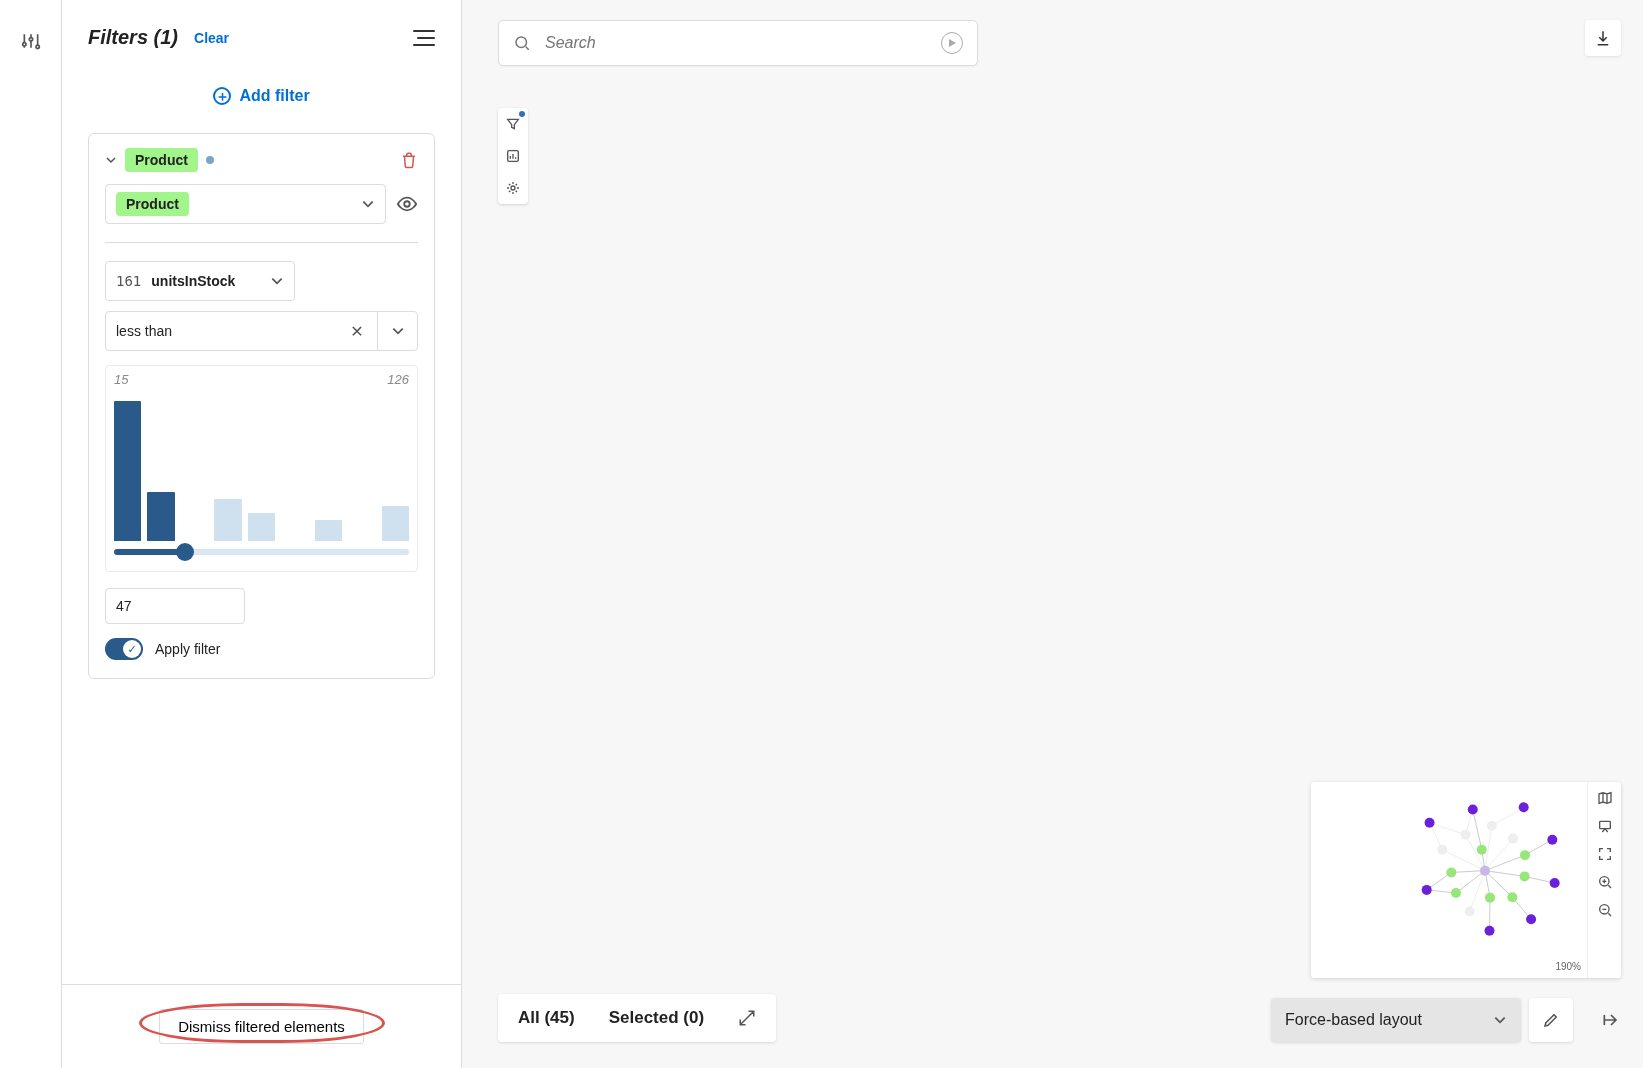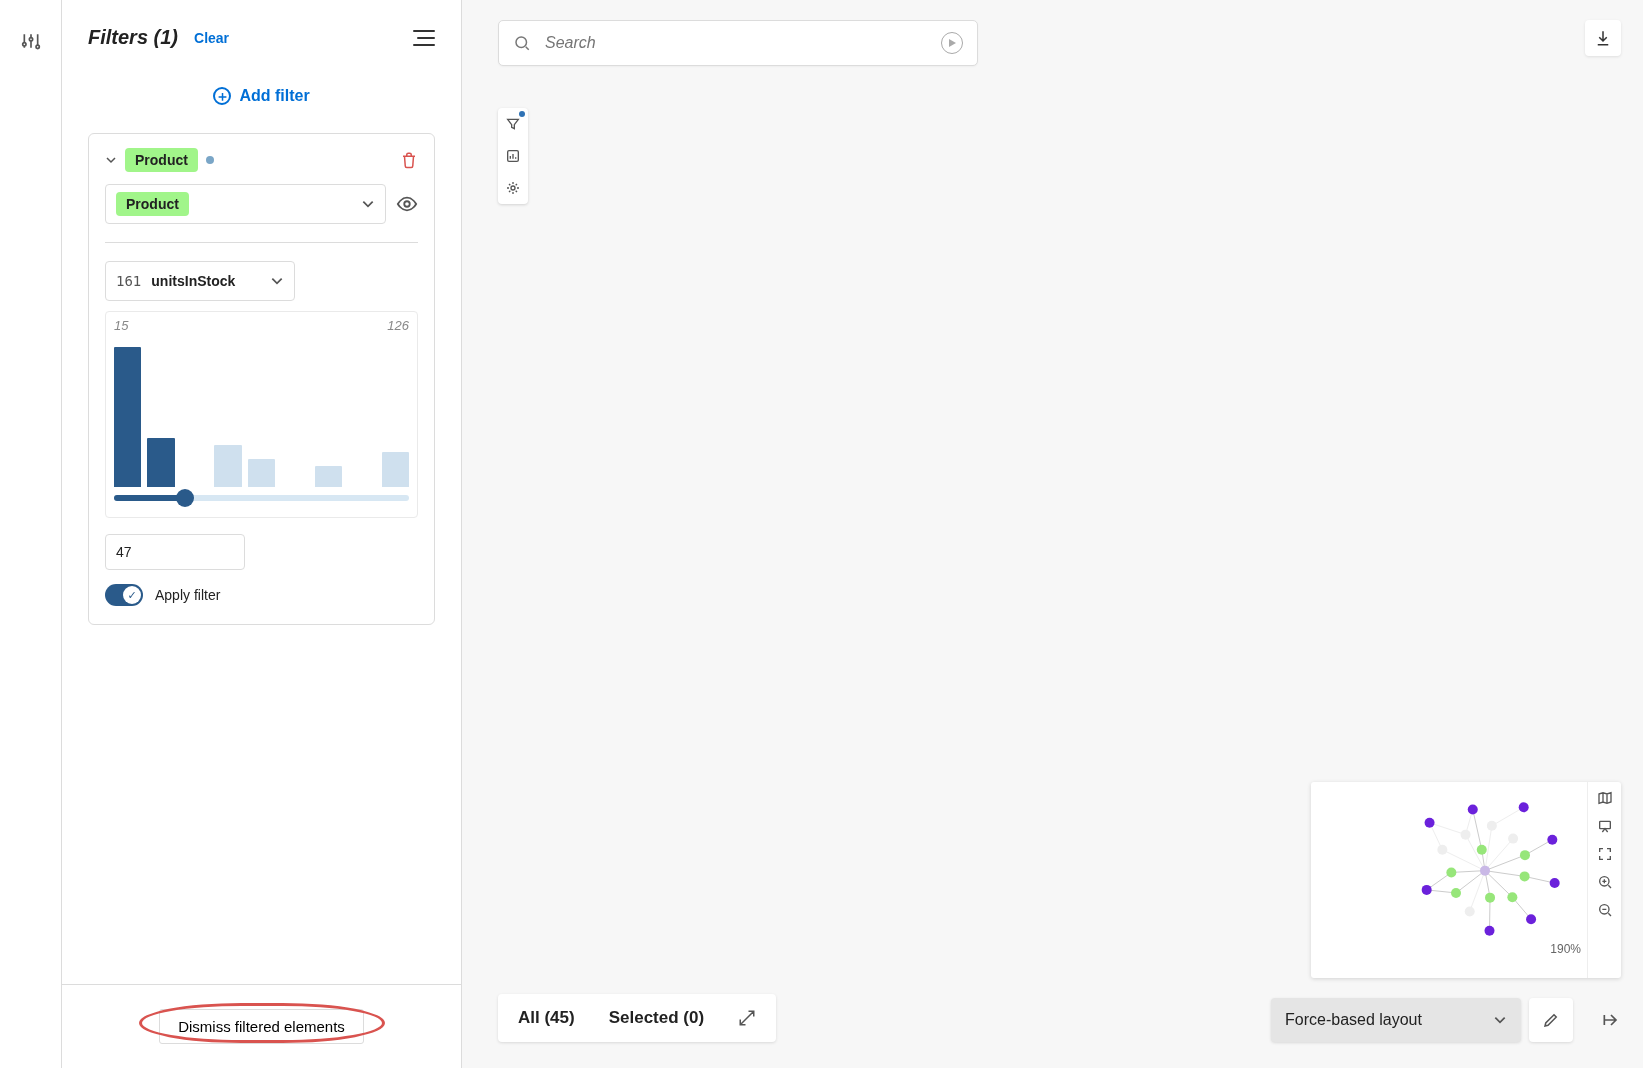--- a/index.html
+++ b/index.html
@@ -127,21 +127,21 @@
   
   .bottom-toolbar { position:absolute; bottom:26px; left:36px; background:#fff; border-radius:4px; box-shadow:0 1px 3px rgba(0,0,0,0.12); display:flex; align-items:center; padding:14px 20px; gap:34px; }
   .bottom-toolbar .b-item { font-size:17px; font-weight:600; cursor:pointer; }
   .expand-icon { color:#555; cursor:pointer; }
 
   
   .minimap { position:absolute; bottom:90px; right:22px; width:310px; height:196px; background:#fff; box-shadow:0 1px 4px rgba(0,0,0,0.15); border-radius:3px; display:flex; }
   .minimap-canvas { flex:1; position:relative; }
   .minimap-tools { width:34px; border-left:1px solid #eee; display:flex; flex-direction:column; align-items:center; padding:8px 0; gap:12px; color:#555; }
   .minimap-tools .mt { cursor:pointer; }
-  .minimap .zoom-label { position:absolute; bottom:22px; right:40px; font-size:12px; color:#666; }
+  .minimap .zoom-label { position:absolute; bottom:6px; right:40px; font-size:10px; color:#666; }
 
   
   .layout-select { position:absolute; bottom:26px; right:70px; display:flex; gap:8px; }
   .layout-select .sel { background:#e5e5e5; border-radius:4px; box-shadow:0 1px 3px rgba(0,0,0,0.12); height:44px; width:250px; display:flex; align-items:center; padding:0 14px; font-size:16px; }
   .layout-select .sel .chev { margin-left:auto; color:#555; }
   .layout-select .ed { background:#fff; border-radius:4px; box-shadow:0 1px 3px rgba(0,0,0,0.12); width:44px; height:44px; display:flex;align-items:center;justify-content:center; color:#555; cursor:pointer; }
 
   .collapse-arrow { position:absolute; bottom:38px; right:22px; color:#555; cursor:pointer; }
 
   
@@ -215,20 +215,29 @@
       <div class="field-select">
         <span class="tag123">161</span>
         <span class="fldname">unitsInStock</span>
         <span class="chev">
           <svg width="14" height="14" viewBox="0 0 12 12" fill="none" stroke="currentColor" stroke-width="1.5">
               <path d="M2 4l4 4 4-4"></path>
             </svg>
         </span>
       </div>
 
+      <div class="op-select">
+        <div class="op-text">less than</div>
+        <div class="op-x">✕</div>
+        <div class="op-dd">
+          <svg width="14" height="14" viewBox="0 0 12 12" fill="none" stroke="currentColor" stroke-width="1.5">
+              <path d="M2 4l4 4 4-4"></path>
+            </svg>
+        </div>
+      </div>
 
       <div class="hist-wrap">
         <div class="hist-minmax">
           <span>15</span>
           <span>126</span>
         </div>
         <div class="hist" id="hist-bars">
             <div class="bar active" style="height: 140px;"></div>
             <div class="bar active" style="height: 49px;"></div>
             <div class="bar inactive" style="height: 0px;"></div>

